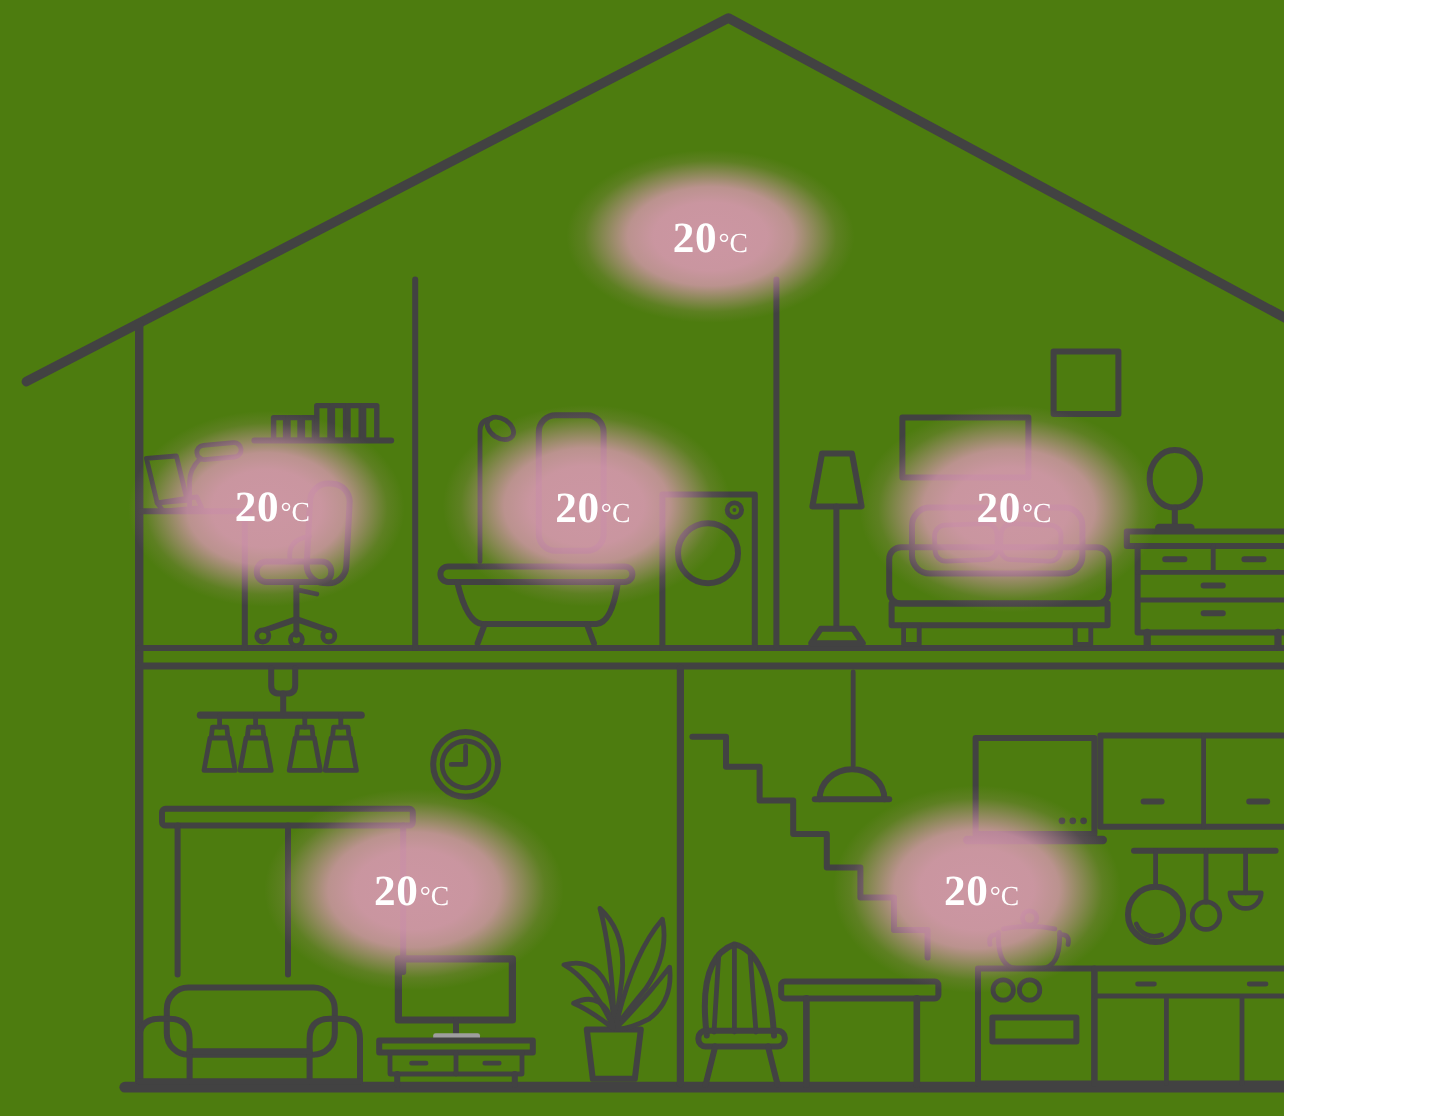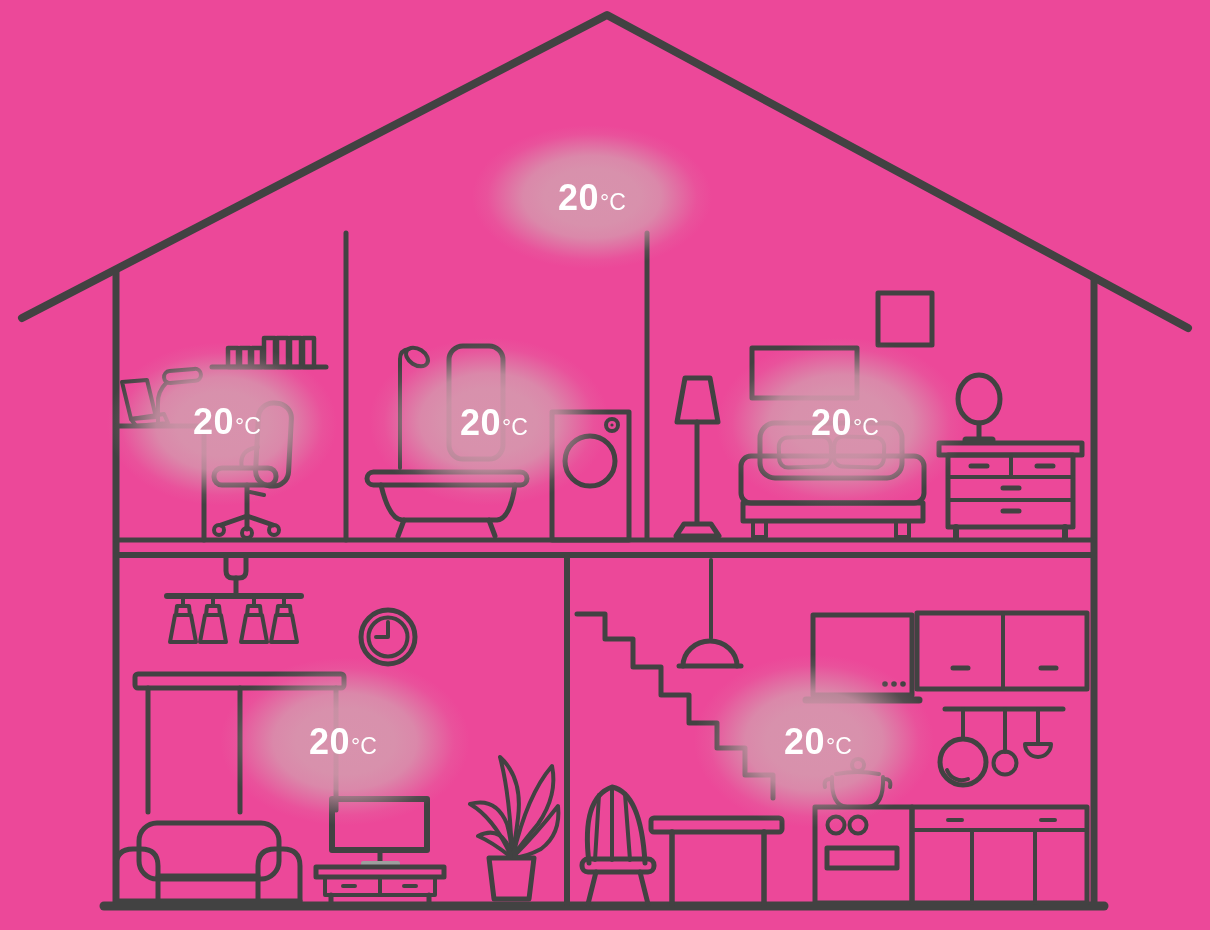--- a/index.html
+++ b/index.html
@@ -1,21 +1,21 @@
 <!DOCTYPE html>
 <html><head>
 <meta charset="utf-8">
 <style>
   html,body{margin:0;padding:0;background:#ffffff;}
   .canvas{
     position:relative;
-    width:1210px;height:930px;
-    background:#ec4899;
+    width:1070px;height:930px;
+    background:#4d7c0f;
     overflow:hidden;
-    font-family:Liberation Sans, sans-serif;
+    font-family:Liberation Serif, serif;
   }
   .house-svg{position:absolute;left:0;top:0;}
   .house-svg path,.house-svg rect,.house-svg circle,.house-svg ellipse,.house-svg line{
     fill:none;stroke:#424242;stroke-width:4.5;stroke-linecap:round;stroke-linejoin:round;
   }
   .house-svg .w4{stroke-width:4;}
   .house-svg .w5{stroke-width:5;}
   .house-svg .w55{stroke-width:5.5;}
   .house-svg .w6{stroke-width:6;}
   .house-svg .w7{stroke-width:7;}

